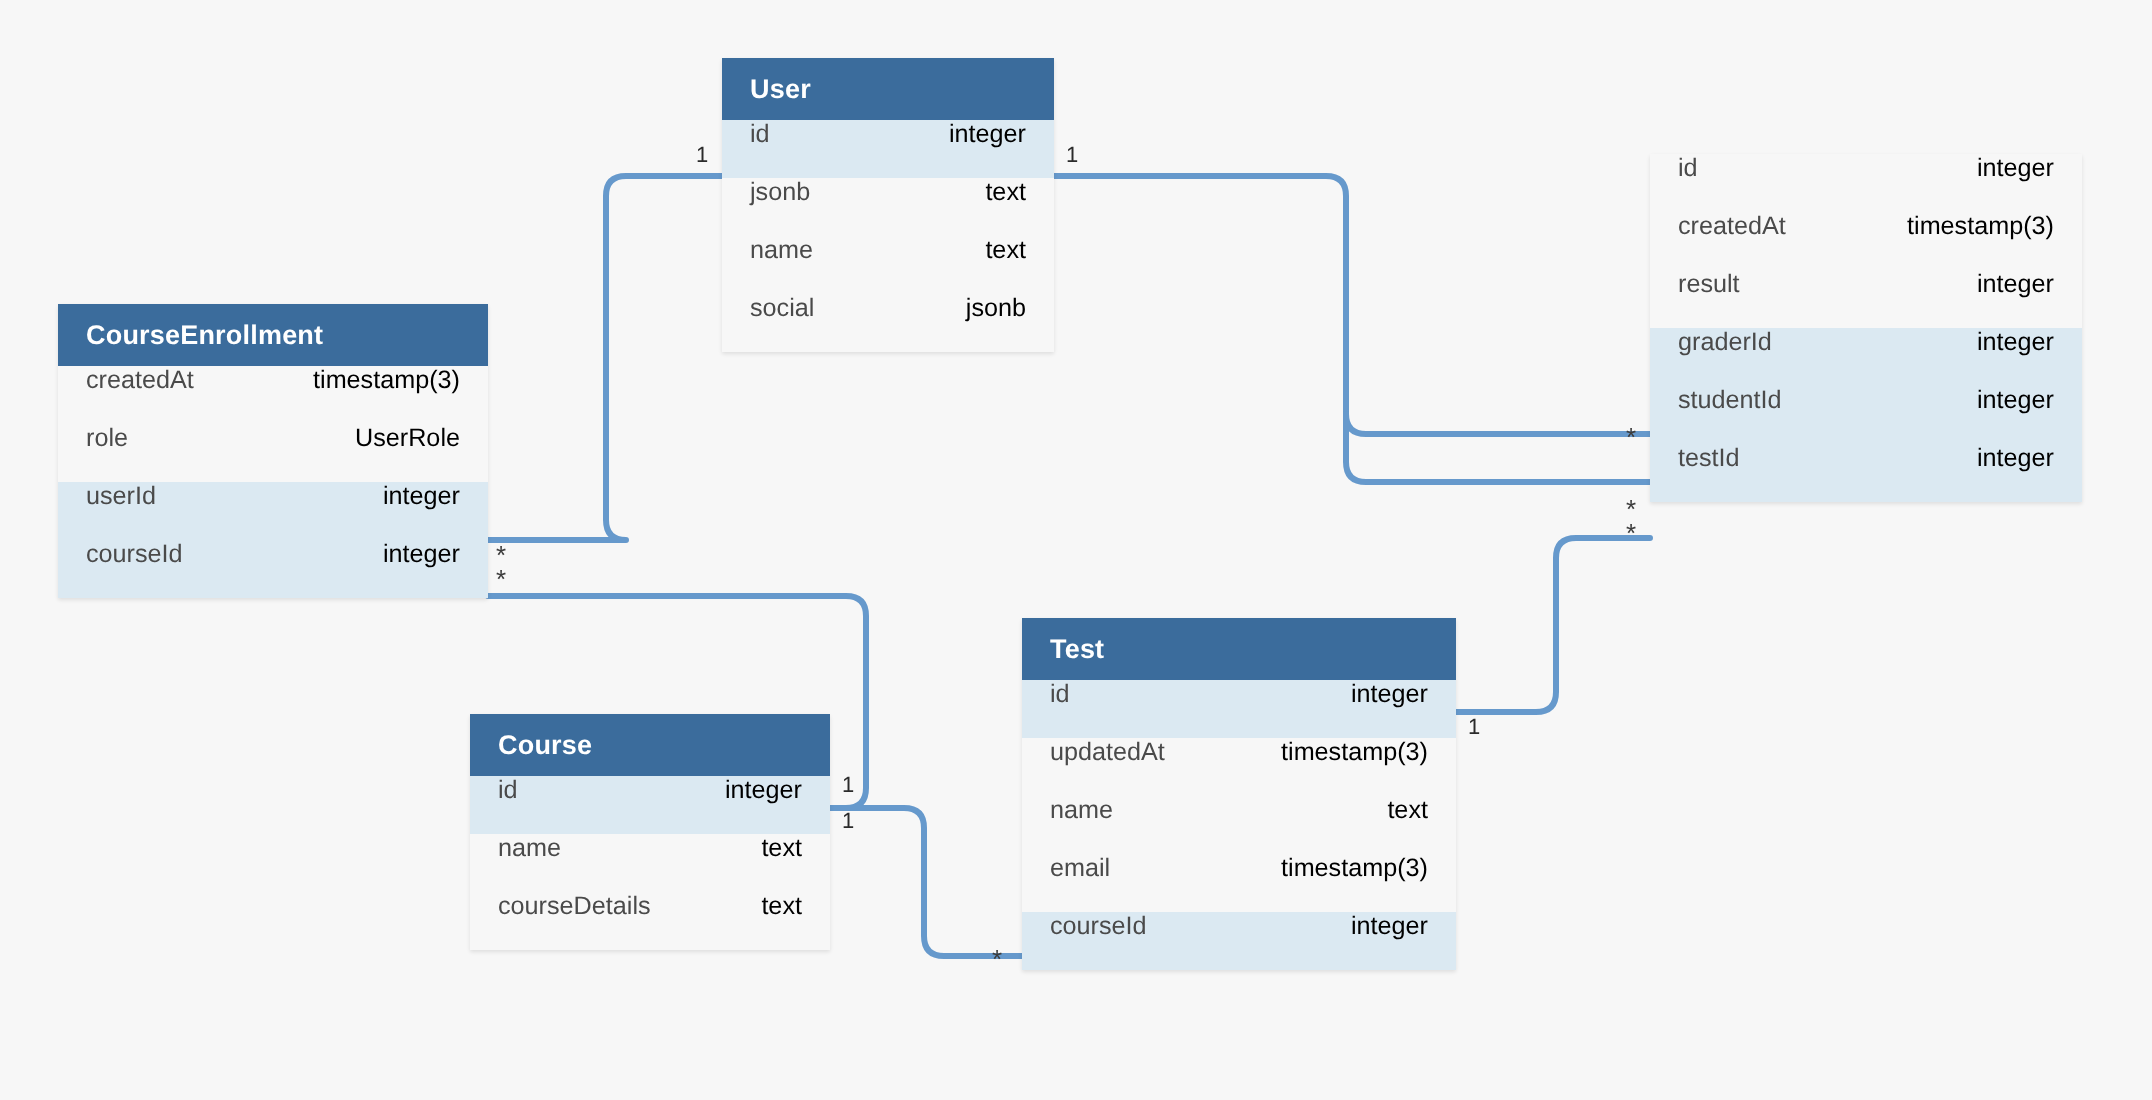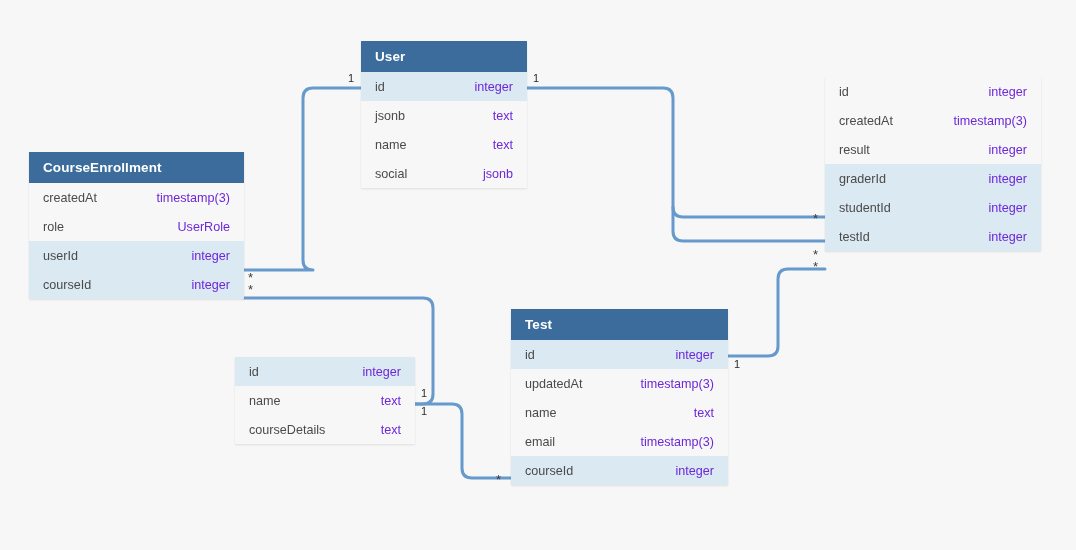--- a/index.html
+++ b/index.html
@@ -41,36 +41,35 @@
     font-weight: bold;
     line-height: 31px;
     height: 31px;
     padding: 0 0 0 14px;
     letter-spacing: 0.1px;
   }
   .field {
     box-sizing: border-box;
     height: 29px;
     display: flex;
-    align-items: center;
     justify-content: space-between;
     padding: 0 14px 0 14px;
     background: #f7f7f7;
     font-size: 12.6px;
     color: #4c4c4c;
   }
   .field.key {
     background: #dbe9f2;
   }
   .field-name {
     color: #4a4a4a;
     white-space: nowrap;
   }
   .field-type {
-    color: #6d28d9;
+    color: #000000;
     white-space: nowrap;
   }
   .card-label {
     position: absolute;
     font-size: 11px;
     color: #2b2b2b;
     line-height: 11px;
     font-family: "Liberation Sans", sans-serif;
     pointer-events: none;
     white-space: nowrap;
@@ -89,21 +88,21 @@
   <svg id="edges" viewBox="0 0 1076 550" width="1076" height="550" xmlns="http://www.w3.org/2000/svg">
       <path d="M 361 88 L 313 88 Q 303 88 303 98 L 303 260 Q 303 270 313 270 L 244 270" fill="none" stroke="#6699cc" stroke-width="3" stroke-linecap="round" stroke-linejoin="round"></path>
       <path d="M 527 88 L 663 88 Q 673 88 673 98 L 673 207 Q 673 217 683 217 L 825 217" fill="none" stroke="#6699cc" stroke-width="3" stroke-linecap="round" stroke-linejoin="round"></path>
       <path d="M 673 207 L 673 231 Q 673 241 683 241 L 825 241" fill="none" stroke="#6699cc" stroke-width="3" stroke-linecap="round" stroke-linejoin="round"></path>
       <path d="M 728 356 L 768 356 Q 778 356 778 346 L 778 279 Q 778 269 788 269 L 825 269" fill="none" stroke="#6699cc" stroke-width="3" stroke-linecap="round" stroke-linejoin="round"></path>
       <path d="M 415 404 L 423 404 Q 433 404 433 394 L 433 308 Q 433 298 423 298 L 244 298" fill="none" stroke="#6699cc" stroke-width="3" stroke-linecap="round" stroke-linejoin="round"></path>
       <path d="M 415 404 L 452 404 Q 462 404 462 414 L 462 468 Q 462 478 472 478 L 511 478" fill="none" stroke="#6699cc" stroke-width="3" stroke-linecap="round" stroke-linejoin="round"></path>
     </svg>
 
   <div id="entities-layer">
-      <div class="entity" style="left: 361px; top: 41px; width: 166px;">
+      <div class="entity" style="left: 361px; top: 29px; width: 166px;">
         <div class="entity-header">User</div>
         <div class="field key">
           <span class="field-name">id</span>
           <span class="field-type">integer</span>
         </div>
         <div class="field">
           <span class="field-name">jsonb</span>
           <span class="field-type">text</span>
         </div>
         <div class="field">
@@ -177,20 +176,21 @@
         <div class="field">
           <span class="field-name">email</span>
           <span class="field-type">timestamp(3)</span>
         </div>
         <div class="field key">
           <span class="field-name">courseId</span>
           <span class="field-type">integer</span>
         </div>
       </div>
       <div class="entity" style="left: 235px; top: 357px; width: 180px;">
+        <div class="entity-header">Course</div>
         <div class="field key">
           <span class="field-name">id</span>
           <span class="field-type">integer</span>
         </div>
         <div class="field">
           <span class="field-name">name</span>
           <span class="field-type">text</span>
         </div>
         <div class="field">
           <span class="field-name">courseDetails</span>

